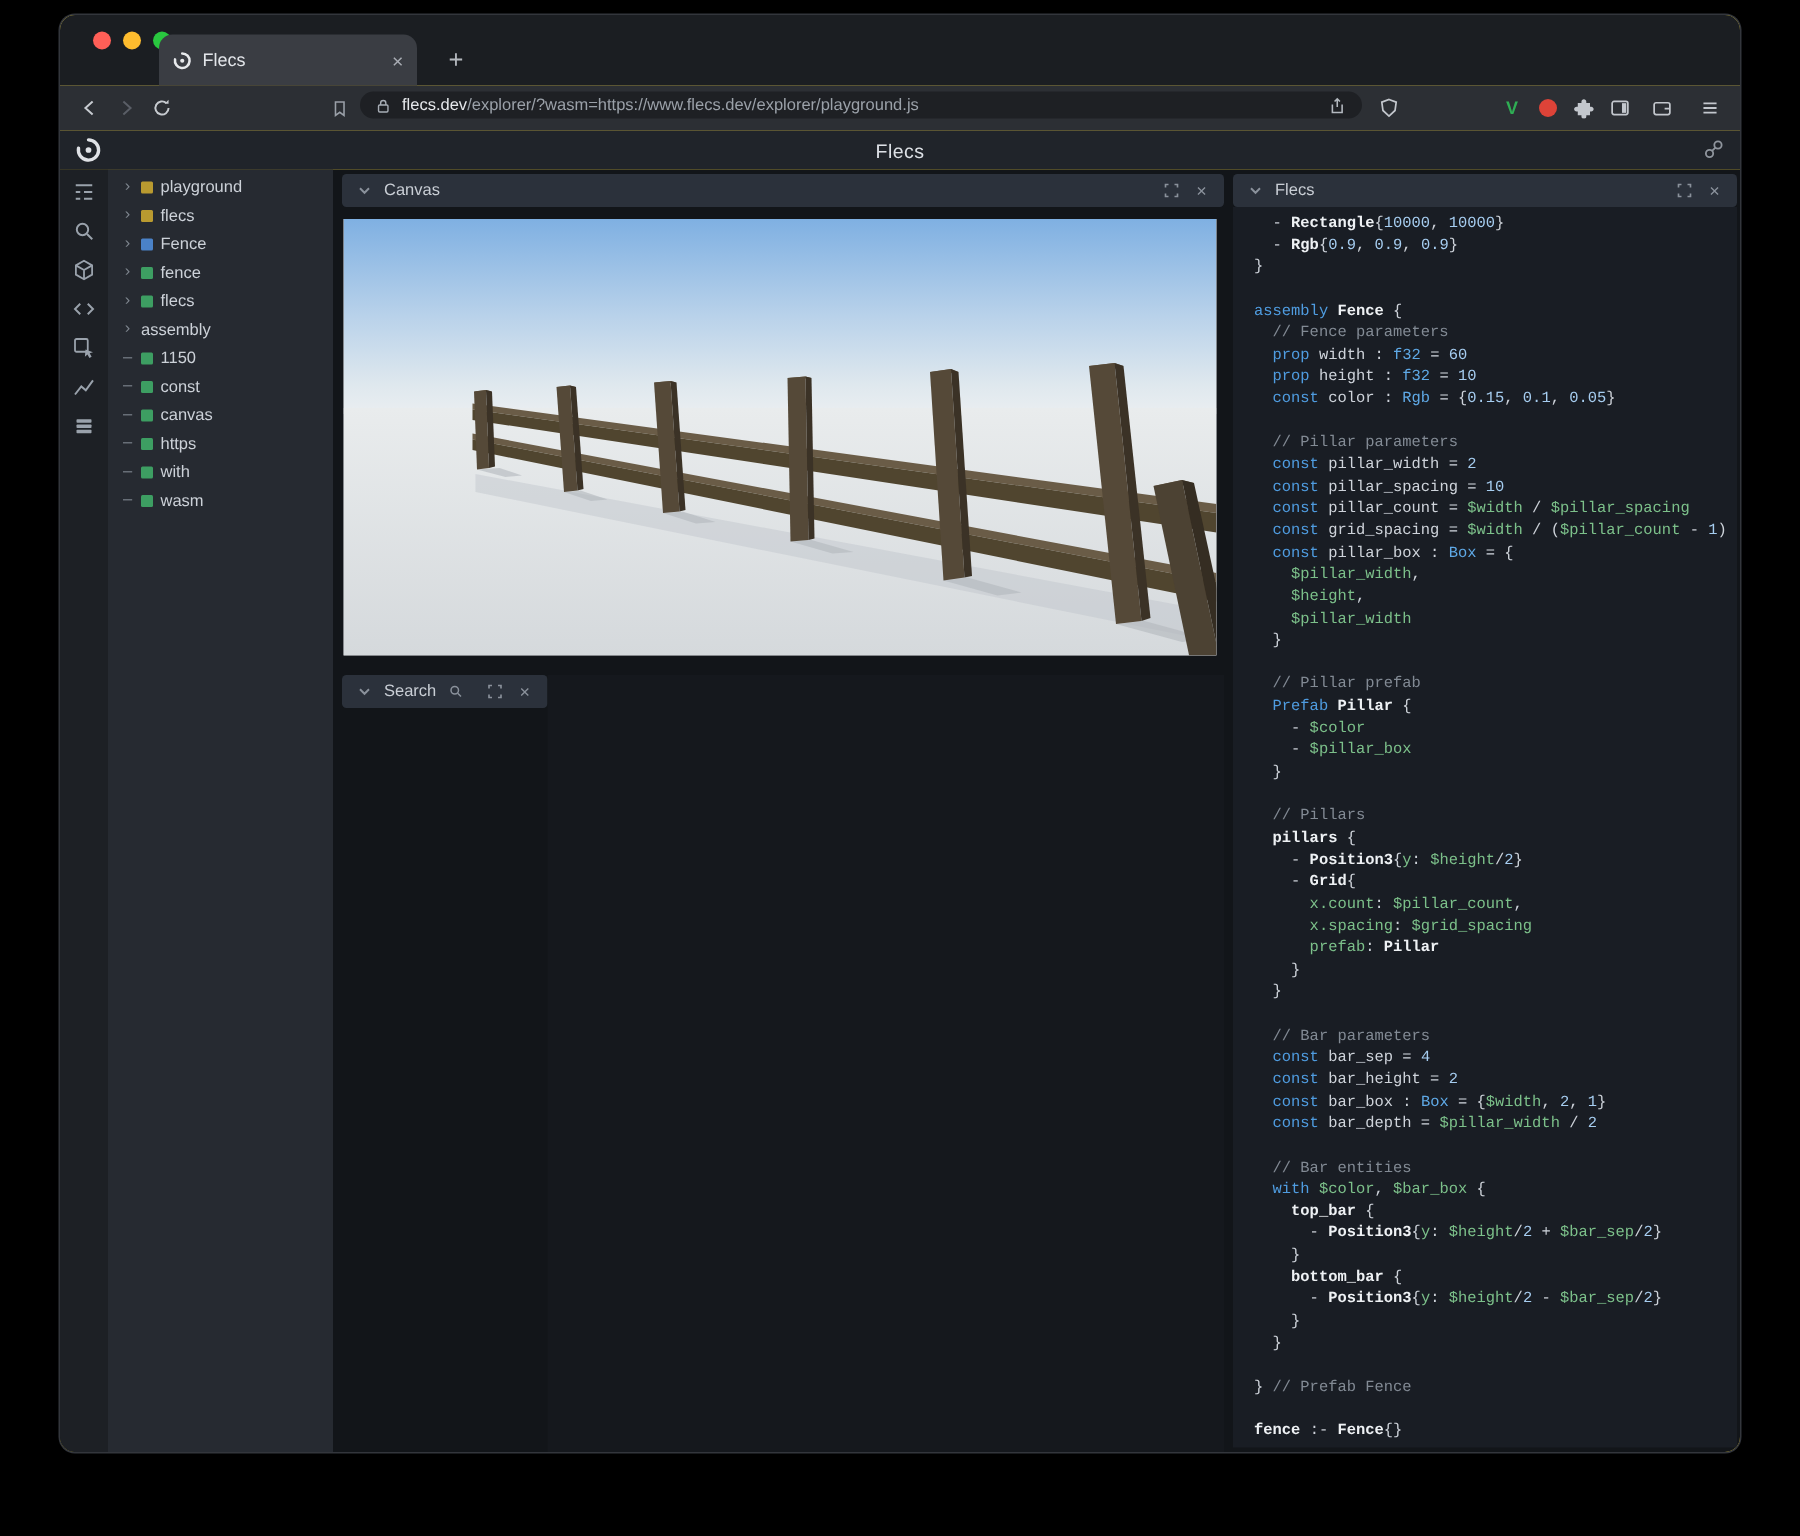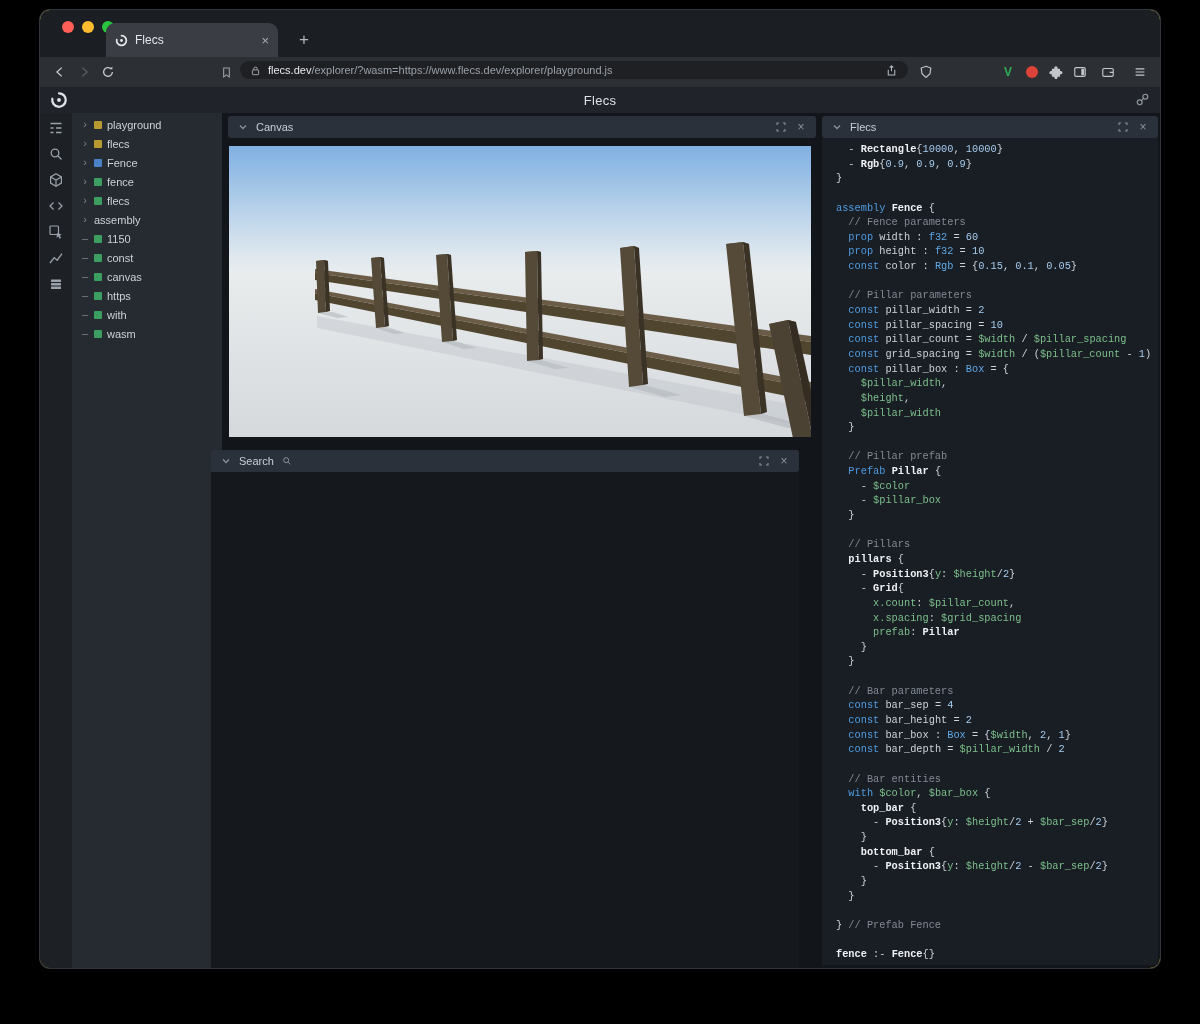--- a/index.html
+++ b/index.html
@@ -45,21 +45,21 @@
 
   
   .panel-header{height:22px;background:#2b313b;border-radius:3px;display:flex;align-items:center;padding:0 8px;gap:6px}
   .ph-title{font-size:11px;color:#c9ced5}
   .ph-spacer{flex:1}
   .ph-icon{display:flex;align-items:center;justify-content:center;width:14px;height:14px}
   .ph-close{color:#8a919b;font-size:12px;line-height:12px}
 
   .canvaspanel{position:absolute;left:188px;top:3px;width:588px}
   .scene-wrap{margin-top:8px;margin-left:1px;width:582px;height:291px;background:#dfe4e8;overflow:hidden}
-  .searchpanel{position:absolute;left:171px;top:337px;width:588px;bottom:0;display:flex;flex-direction:column}
+  .searchpanel{position:absolute;left:188px;top:337px;width:588px;bottom:0;display:flex;flex-direction:row}
   .search-body{flex:1;background:#15181d;margin-top:0}
   .editorpanel{position:absolute;left:782px;top:3px;width:336px;bottom:3px;display:flex;flex-direction:column}
   .editor-body{flex:1;background:#191d24;overflow:hidden;padding:4px 0 0 14px}
 
   
   .code{font-family:Liberation Mono, monospace;font-size:10.3px;line-height:14.65px;white-space:pre;color:#ced3da}
   .code-line{height:14.65px}
   .tok-p{color:#ced3da}
   .tok-b{color:#eef1f4;font-weight:bold}
   .tok-k{color:#4f9ce0}

